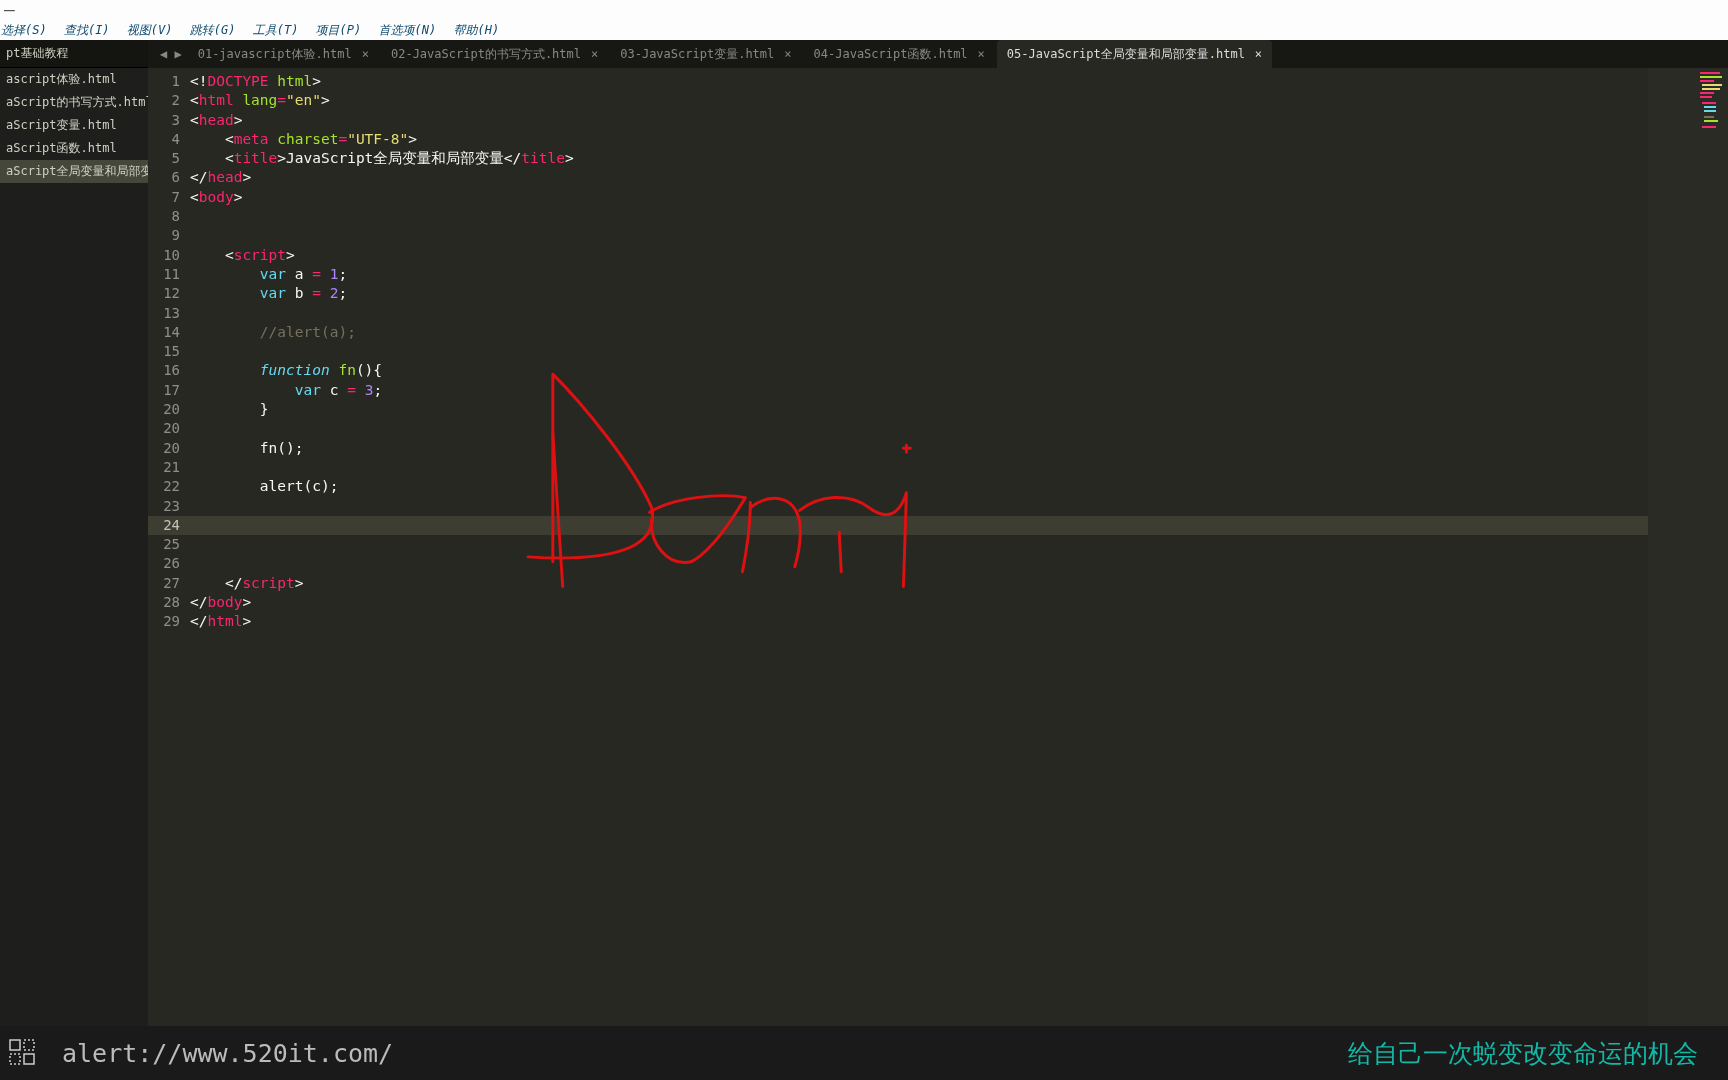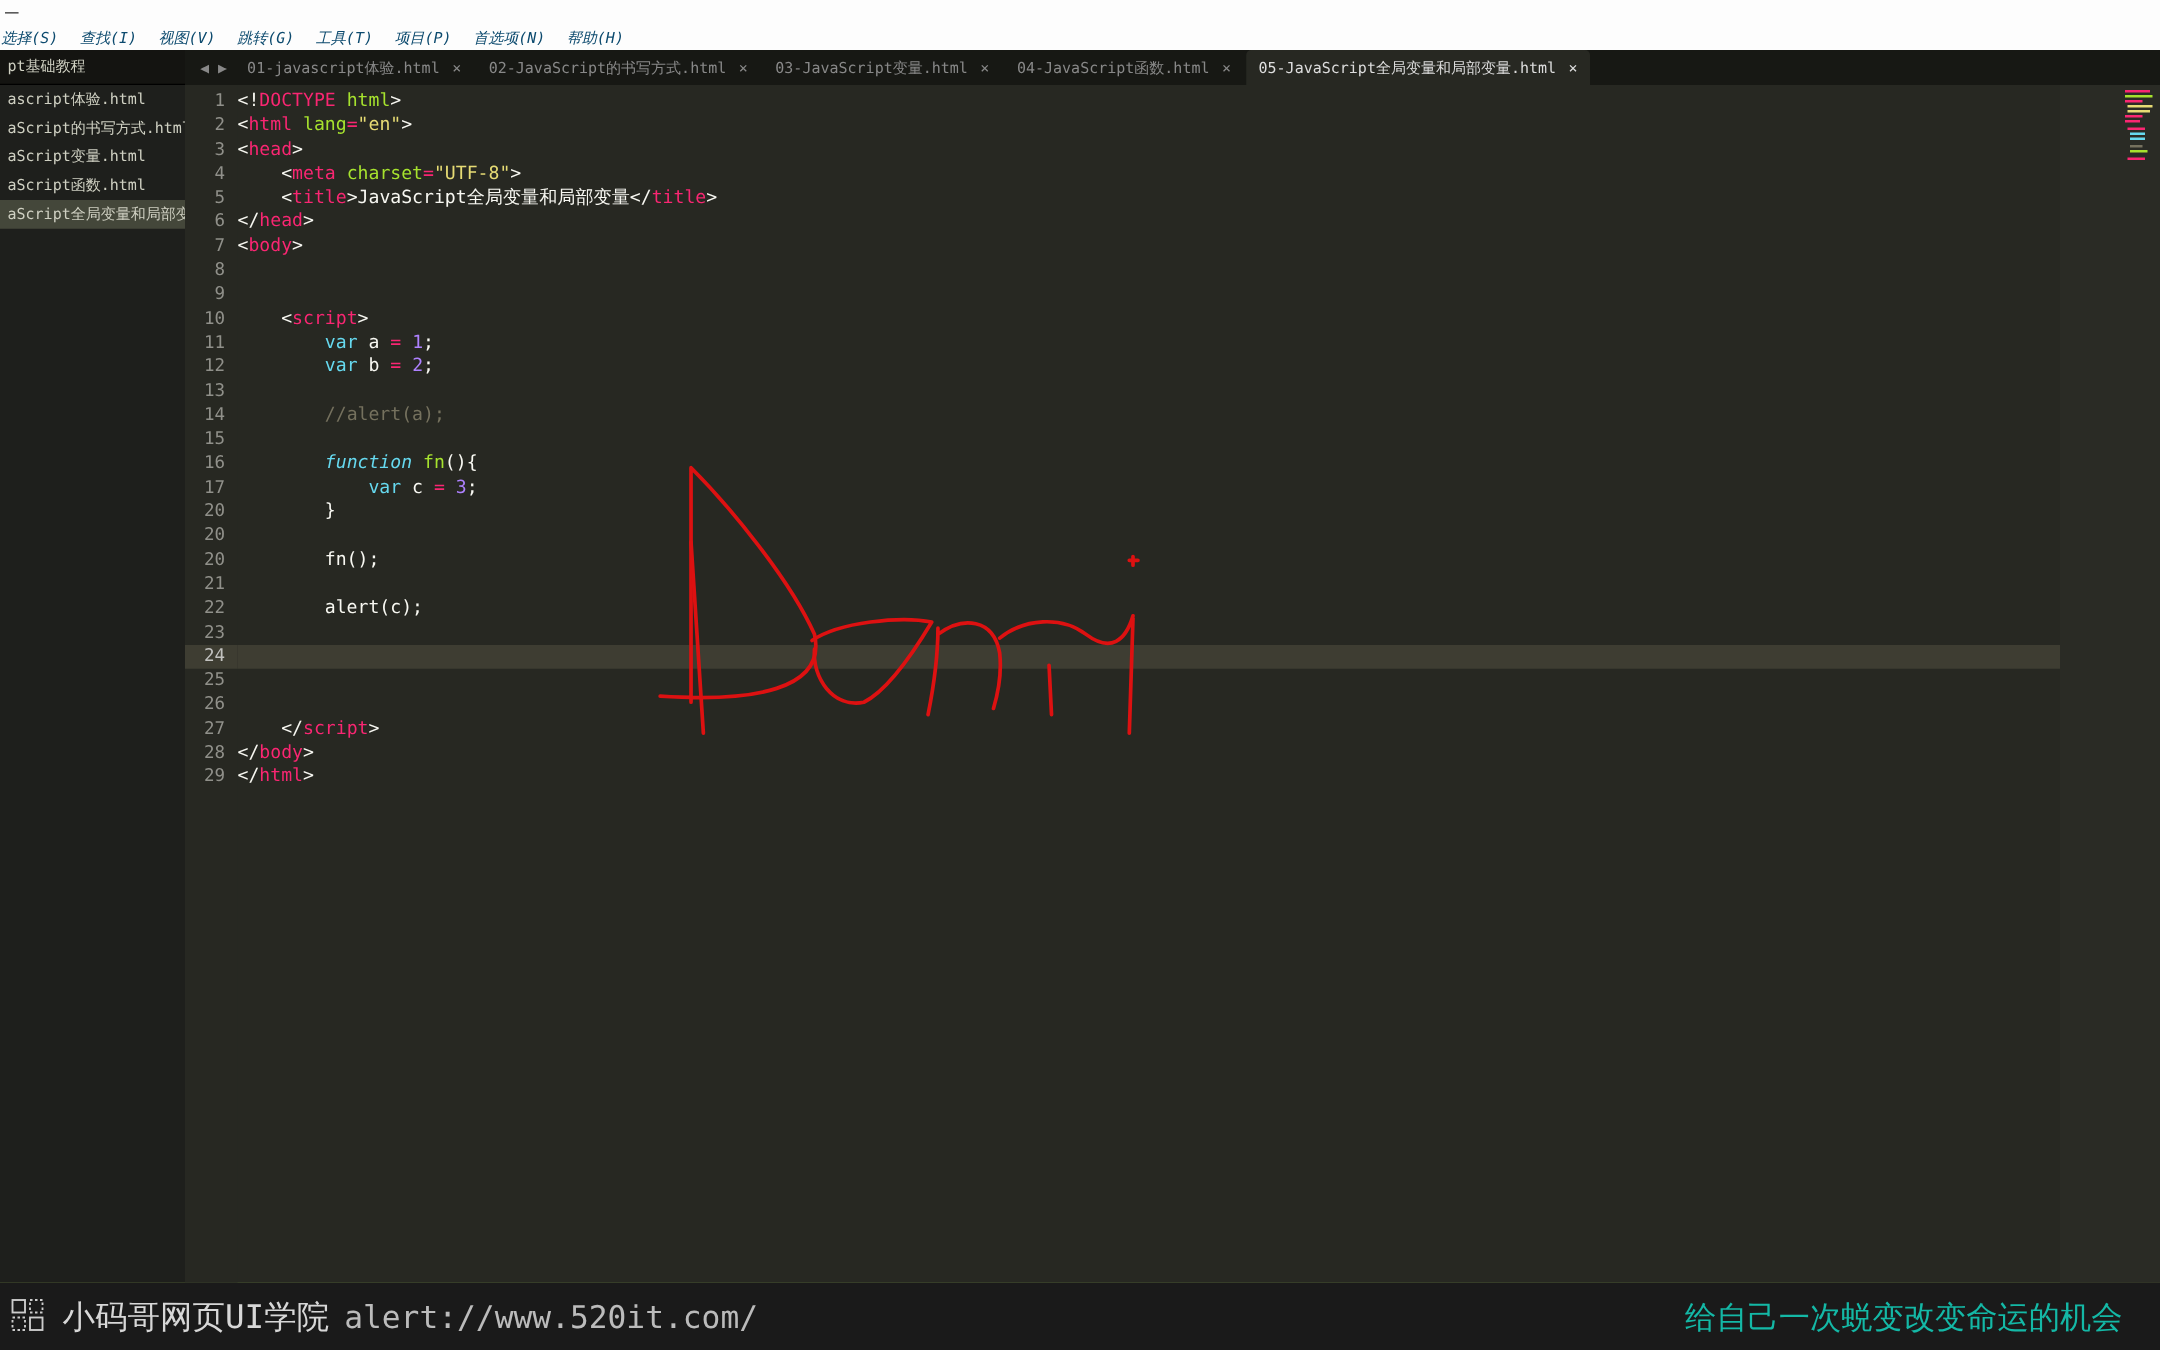--- a/index.html
+++ b/index.html
@@ -294,17 +294,16 @@
 <div class="footer-bar">
   <div class="footer-logo">
     <div class="logo-box">
       <svg viewBox="0 0 30 30">
         <rect x="2" y="2" width="10" height="10" fill="none" stroke="#ccc" stroke-width="1.5"></rect>
         <rect x="16" y="2" width="10" height="10" fill="none" stroke="#ccc" stroke-width="1.5" stroke-dasharray="2 2"></rect>
         <rect x="2" y="16" width="10" height="10" fill="none" stroke="#ccc" stroke-width="1.5" stroke-dasharray="2 2"></rect>
         <rect x="16" y="16" width="10" height="10" fill="none" stroke="#ccc" stroke-width="1.5"></rect>
       </svg>
     </div>
-    <span class="footer-text">小码哥网页UI学院</span>
     <span class="footer-url">alert://www.520it.com/</span>
   </div>
   <div class="footer-slogan">给自己一次蜕变改变命运的机会</div>
 </div>
 
 </body></html>

